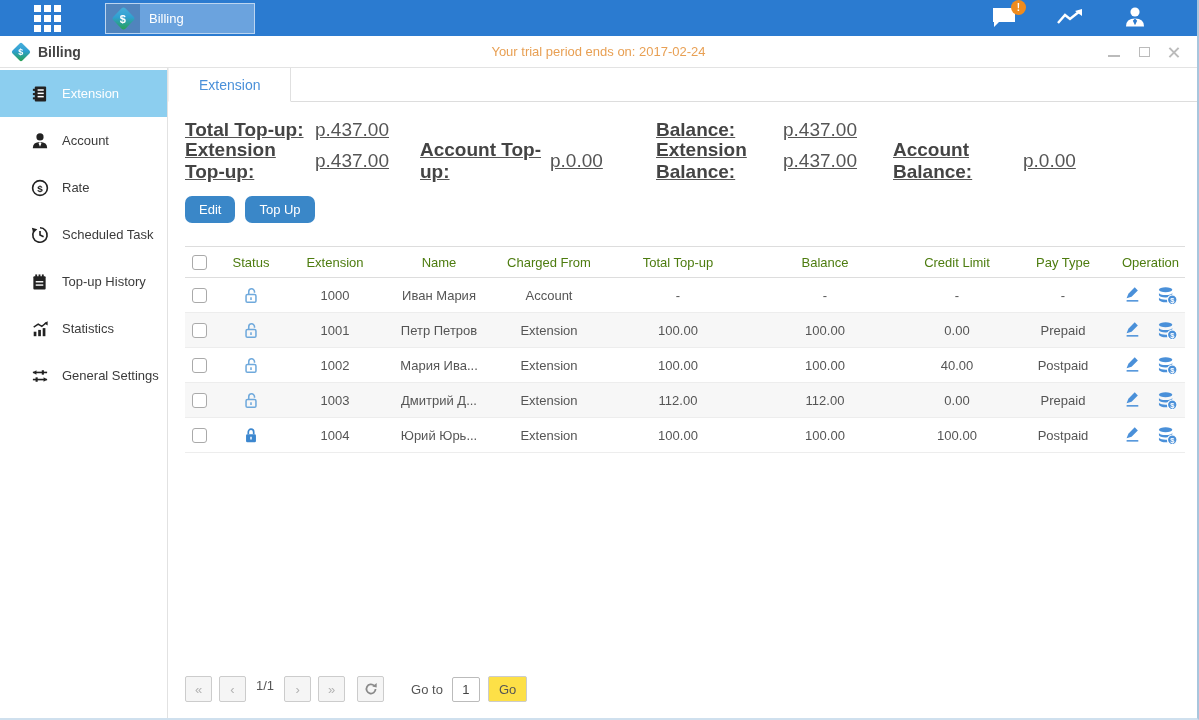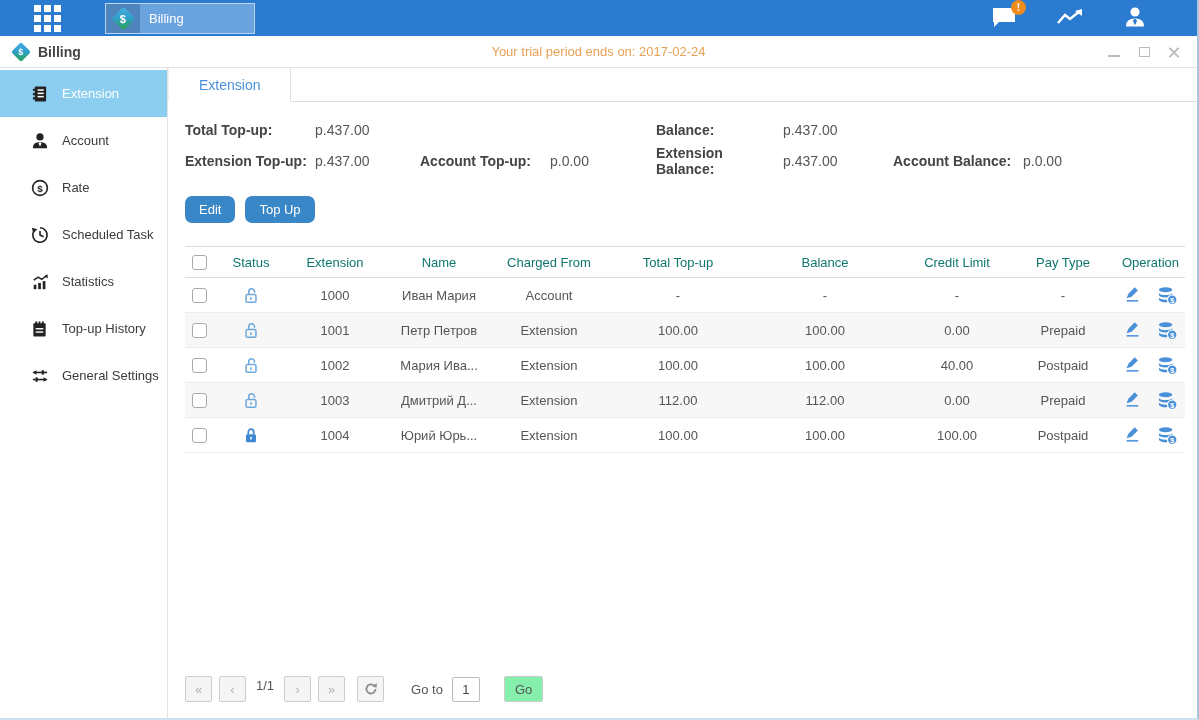--- a/index.html
+++ b/index.html
@@ -53,53 +53,53 @@
   .sidebar-item .sicon { width:19px; height:19px; flex:none; display:flex; align-items:center; justify-content:center; }
 
   .content { flex:1; display:flex; flex-direction:column; min-width:0; }
   .tabstrip { height:34px; flex:none; display:flex; border-bottom:1px solid #ddd; }
   .tab { padding:0 30px; display:flex; align-items:center; font-size:14px; color:#4a90d9; background:#fff;
          border-right:1px solid #e0e0e0; border-left:1px solid #f0f0f0; margin-bottom:-1px; border-bottom:1px solid #fff; cursor:pointer; }
 
   
   .summary { padding:12px 17px 0; flex:none; display:grid;
              grid-template-columns:130px 105px 130px 106px 127px 110px 130px 1fr;
-             grid-auto-rows:31px; align-items:center; font-size:14px; color:#555; }
+             grid-auto-rows:31px; align-items:center; font-size:19px; color:#555;text-decoration:underline; }
   .slabel { font-weight:bold; color:#444; }
   .c1{grid-column:1} .c2{grid-column:2} .c3{grid-column:3} .c4{grid-column:4}
   .c5{grid-column:5} .c6{grid-column:6} .c7{grid-column:7} .c8{grid-column:8}
   .r1{grid-row:1} .r2{grid-row:2}
 
   
   .toolbar { padding:20px 17px 0; display:flex; gap:10px; flex:none; height:70px; }
   .btn { background:var(--btn); color:#fff; border:none; border-radius:7px; font-size:13px;
          height:27px; padding:0 14px; font-family:inherit; cursor:pointer; }
 
   
   .table { margin:0 12px 0 17px; flex:none; }
   .tgrid { display:grid; grid-template-columns:34px 64px 104px 104px 116px 142px 152px 112px 100px 75px; align-items:center; }
-  .thead { height:32px; border-top:1px solid #ddd; border-bottom:1px solid #ddd; color:#0f766e; font-size:13px; }
+  .thead { height:32px; border-top:1px solid #ddd; border-bottom:1px solid #ddd; color:#4d7c0f; font-size:13px; }
   .th { text-align:center; }
   .trow { height:35px; border-bottom:1px solid #ededed; font-size:13px; color:#555; }
   .trow.alt { background:#f7f7f7; }
   .td { text-align:center; white-space:nowrap; overflow:hidden; }
   .cbcell { display:flex; justify-content:flex-start; padding-left:7px; }
   .checkbox { width:15px; height:15px; border:1px solid #aaa; border-radius:3px; background:#fff; display:inline-block; cursor:pointer; }
   .opcell { display:flex; justify-content:center; align-items:center; gap:16px; }
   .opcell .oicon { cursor:pointer; display:flex; }
   .statuscell { display:flex; justify-content:center; }
 
   
   .footer { margin-top:auto; flex:none; height:48px; display:flex; align-items:center; padding:0 16px 10px 17px; }
   .pgbtn { width:27px; height:26px; background:#f5f5f5; border:1px solid #ccc; border-radius:2px; color:#b3b3b3;
            display:flex; align-items:center; justify-content:center; font-size:13px; margin-right:7px; cursor:pointer; }
   .pgtext { font-size:13px; color:#555; margin:0 10px 7px 3px; }
   .gotolabel { font-size:13px; color:#555; margin:0 9px 0 20px; }
   .gotoinput { width:28px; height:25px; border:1px solid #bbb; border-radius:2px; text-align:center; font-size:13px; color:#444; font-family:inherit; }
-  .gobtn { height:26px; background:#86efac; border:1px solid #ccc; border-radius:2px; color:#555; font-size:13px; padding:0 10px; margin-left:24px; font-family:inherit; cursor:pointer; }
+  .gobtn { height:26px; background:#fde047; border:1px solid #ccc; border-radius:2px; color:#555; font-size:13px; padding:0 10px; margin-left:8px; font-family:inherit; cursor:pointer; }
   .fright { margin-left:auto; display:flex; align-items:center; gap:12px; }
   .displaying { font-size:13px; color:#555; }
   .psize { width:52px; height:25px; border:1px solid #bbb; border-radius:2px; display:flex; align-items:center;
            padding:0 7px; font-size:13px; color:#444; cursor:pointer; }
   .caret { margin-left:auto; width:0; height:0; border-left:5px solid transparent; border-right:5px solid transparent; border-top:6px solid #777; }
 </style>
 </head>
 <body style="--accent: #2b7bd0; --sidebar-active: #8cceef; --btn: #3a87c8; --icon-blue: #4a90d9; --trial: #e8a054;">
 
 <div class="app">
@@ -207,42 +207,42 @@
             <svg width="18" height="18" viewBox="0 0 20 20">
               <path d="M10 2 A8 8 0 1 1 3 6" fill="none" stroke="#222" stroke-width="1.8"></path>
               <polygon points="1,2 7,3.5 2.5,8" fill="#222"></polygon>
               <polyline points="10,5.5 10,10 14,12" fill="none" stroke="#222" stroke-width="1.8"></polyline>
             </svg>
           </span>
           <span>Scheduled Task</span>
         </div>
         <div class="sidebar-item">
           <span class="sicon">
-            <svg width="18" height="18" viewBox="0 0 20 20">
-              <polyline points="3,8 8,4.5 12,7 17,3" fill="none" stroke="#222" stroke-width="1.6"></polyline>
-              <polygon points="18.5,1.5 18.5,6 14.5,3.5" fill="#222"></polygon>
-              <rect x="3" y="13" width="3" height="5" fill="#222"></rect>
-              <rect x="8" y="11" width="3" height="7" fill="#222"></rect>
-              <rect x="13" y="9" width="3" height="9" fill="#222"></rect>
-            </svg>
-          </span>
-          <span>Statistics</span>
-        </div>
-        <div class="sidebar-item">
-          <span class="sicon">
             <svg width="17" height="18" viewBox="0 0 18 18">
               <rect x="2.5" y="3" width="13" height="14" rx="1" fill="#222"></rect>
               <rect x="4.5" y="1" width="2" height="3.5" fill="#222"></rect>
               <rect x="8" y="1" width="2" height="3.5" fill="#222"></rect>
               <rect x="11.5" y="1" width="2" height="3.5" fill="#222"></rect>
               <rect x="5" y="8" width="8" height="1.5" fill="#fff"></rect>
               <rect x="5" y="11.5" width="8" height="1.5" fill="#fff"></rect>
             </svg>
           </span>
           <span>Top-up History</span>
+        </div>
+        <div class="sidebar-item">
+          <span class="sicon">
+            <svg width="18" height="18" viewBox="0 0 20 20">
+              <polyline points="3,8 8,4.5 12,7 17,3" fill="none" stroke="#222" stroke-width="1.6"></polyline>
+              <polygon points="18.5,1.5 18.5,6 14.5,3.5" fill="#222"></polygon>
+              <rect x="3" y="13" width="3" height="5" fill="#222"></rect>
+              <rect x="8" y="11" width="3" height="7" fill="#222"></rect>
+              <rect x="13" y="9" width="3" height="9" fill="#222"></rect>
+            </svg>
+          </span>
+          <span>Statistics</span>
         </div>
         <div class="sidebar-item">
           <span class="sicon">
             <svg width="18" height="16" viewBox="0 0 20 18">
               <line x1="2" y1="5" x2="18" y2="5" stroke="#222" stroke-width="1.8"></line>
               <rect x="12" y="2.5" width="2.4" height="5" fill="#222"></rect>
               <polygon points="2,5 6,2.5 6,7.5" fill="#222"></polygon>
               <line x1="2" y1="13" x2="18" y2="13" stroke="#222" stroke-width="1.8"></line>
               <rect x="5" y="10.5" width="2.4" height="5" fill="#222"></rect>
               <polygon points="18,13 14,10.5 14,15.5" fill="#222"></polygon>

